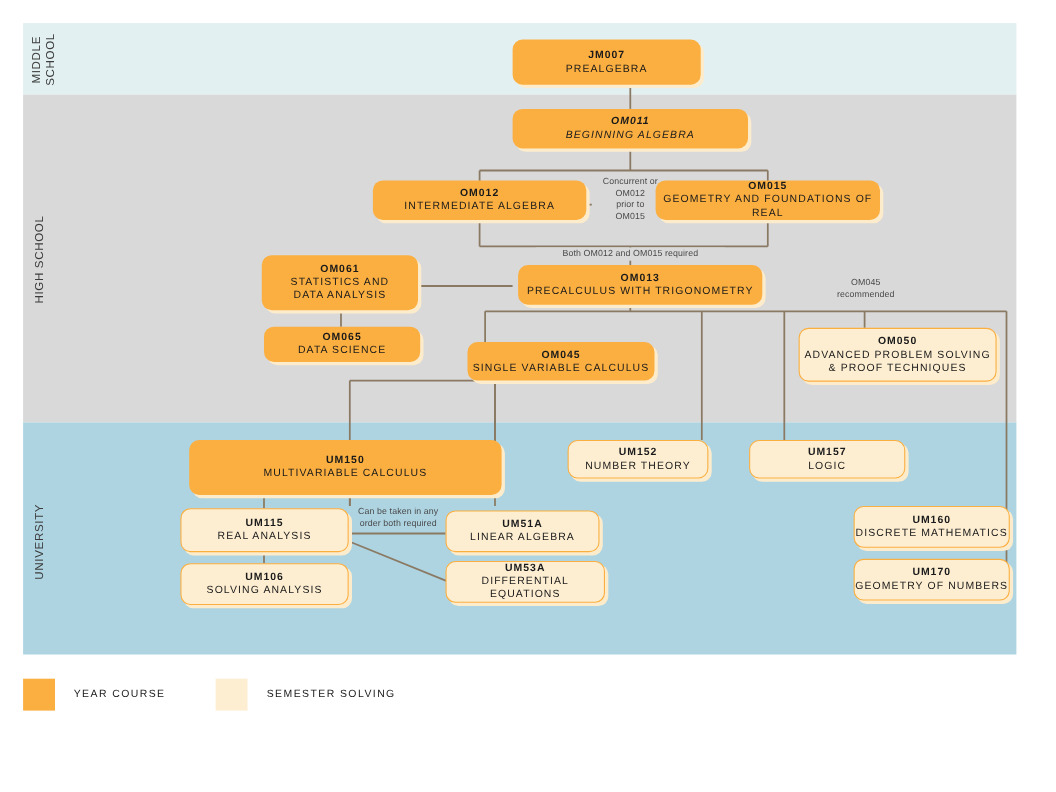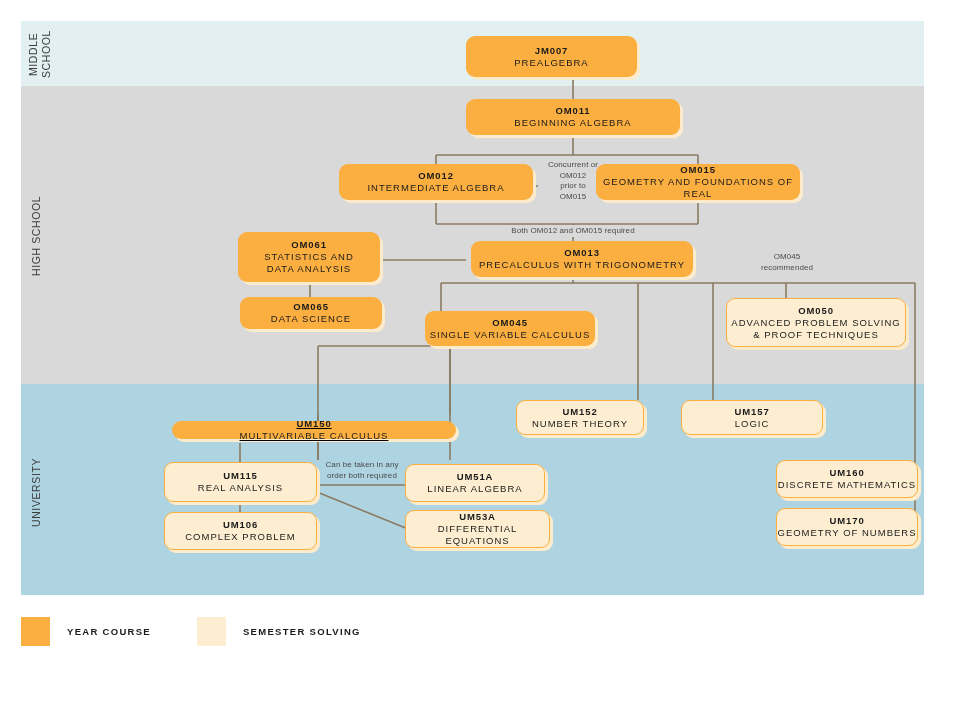--- a/index.html
+++ b/index.html
@@ -73,21 +73,21 @@
     box-shadow:3px 3px 0 0 #fdeccc;
   }
 
   
   #legend{position:absolute;left:21px;top:617px;display:flex;align-items:center;}
   .legend-item{display:flex;align-items:center;margin-right:46px;}
   .swatch{width:29px;height:29px;}
   .swatch.year{background:#fbaf41;}
   .swatch.semester{background:#fdeed2;}
   .legend-text{
-    margin-left:17px;font-size:9.5px;font-weight:bold;
+    margin-left:17px;font-size:9.5px;font-weight:normal;
     letter-spacing:1.3px;color:#1a1a1a;
   }
 </style>
 </head>
 <body>
 
 <div id="stage">
 
   <div class="band band-ms"></div>
   <div class="band band-hs"></div>
@@ -164,21 +164,21 @@
   <div class="edge-label bg-hs" style="left:752px;top:252px;width:70px;">OM045
 recommended</div>
   <div class="edge-label bg-un" style="left:316px;top:460px;width:92px;">Can be taken in any
 order both required</div>
 
   <div class="node year" style="left:466px;top:36px;width:171px;height:41px;">
     <span class="code">JM007</span>
     <span class="title">PREALGEBRA</span>
   </div>
 
-  <div class="node year" style="left:466px;top:99px;width:214px;height:36px;">
+  <div class="node year" style="left:466px;top:99px;width:214px;height:36px;font-style:italic;">
     <span class="code">OM011</span>
     <span class="title">BEGINNING ALGEBRA</span>
   </div>
 
   <div class="node year" style="left:339px;top:164px;width:194px;height:36px;">
     <span class="code">OM012</span>
     <span class="title">INTERMEDIATE ALGEBRA</span>
   </div>
 
   <div class="node year" style="left:596px;top:164px;width:204px;height:36px;">
@@ -216,38 +216,38 @@
   <div class="node semester" style="left:516px;top:400px;width:128px;height:35px;">
     <span class="code">UM152</span>
     <span class="title">NUMBER THEORY</span>
   </div>
 
   <div class="node semester" style="left:681px;top:400px;width:142px;height:35px;">
     <span class="code">UM157</span>
     <span class="title">LOGIC</span>
   </div>
 
-  <div class="node year" style="left:172px;top:421px;width:284px;height:18px;text-decoration:underline;">
+  <div class="node year" style="left:172px;top:400px;width:284px;height:50px;">
     <span class="code">UM150</span>
     <span class="title">MULTIVARIABLE CALCULUS</span>
   </div>
 
   <div class="node semester" style="left:164px;top:462px;width:153px;height:40px;">
     <span class="code">UM115</span>
     <span class="title">REAL ANALYSIS</span>
   </div>
 
   <div class="node semester" style="left:405px;top:444px;width:140px;height:38px;margin-top:20px;">
     <span class="code">UM51A</span>
     <span class="title">LINEAR ALGEBRA</span>
   </div>
 
   <div class="node semester" style="left:164px;top:512px;width:153px;height:38px;">
     <span class="code">UM106</span>
-    <span class="title">COMPLEX PROBLEM</span>
+    <span class="title">SOLVING ANALYSIS</span>
   </div>
 
   <div class="node semester" style="left:405px;top:510px;width:145px;height:38px;">
     <span class="code">UM53A</span>
     <span class="title">DIFFERENTIAL EQUATIONS</span>
   </div>
 
   <div class="node semester" style="left:776px;top:460px;width:142px;height:38px;">
     <span class="code">UM160</span>
     <span class="title">DISCRETE MATHEMATICS</span>

